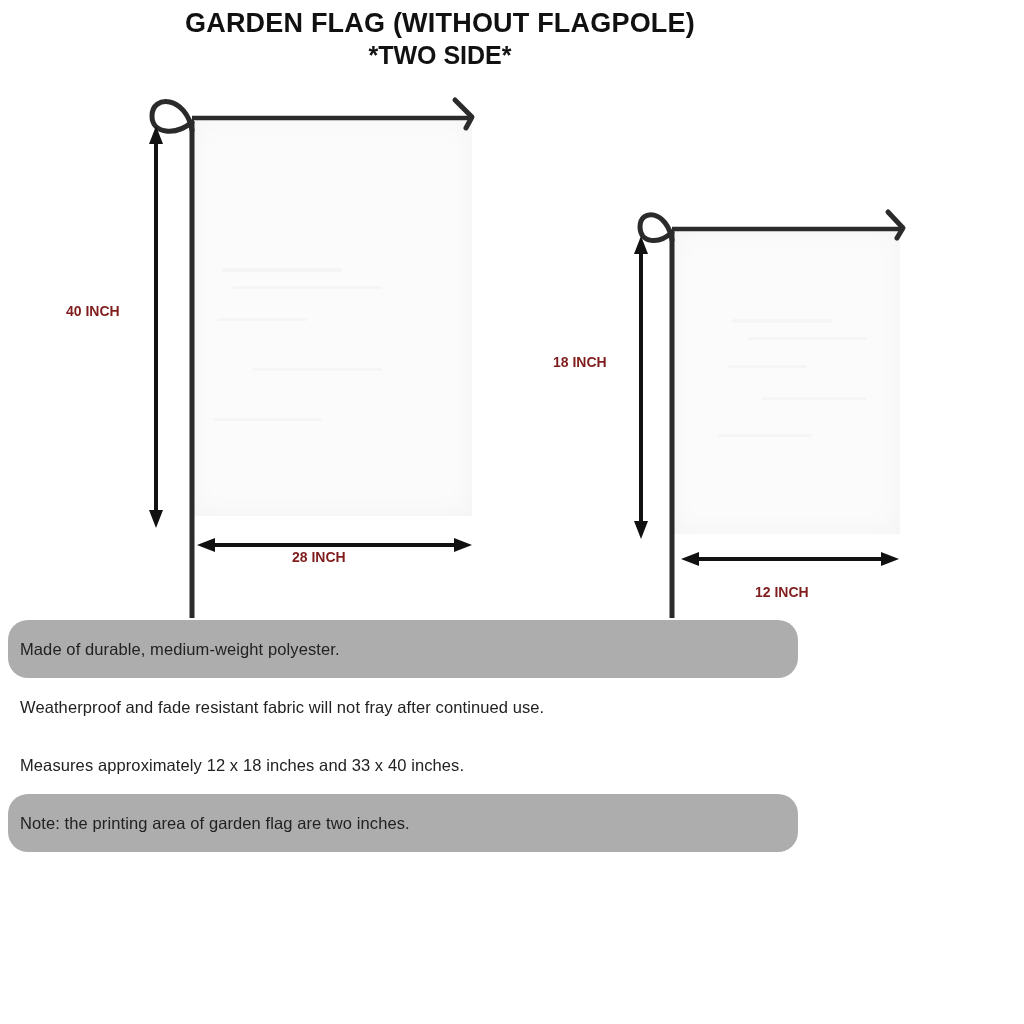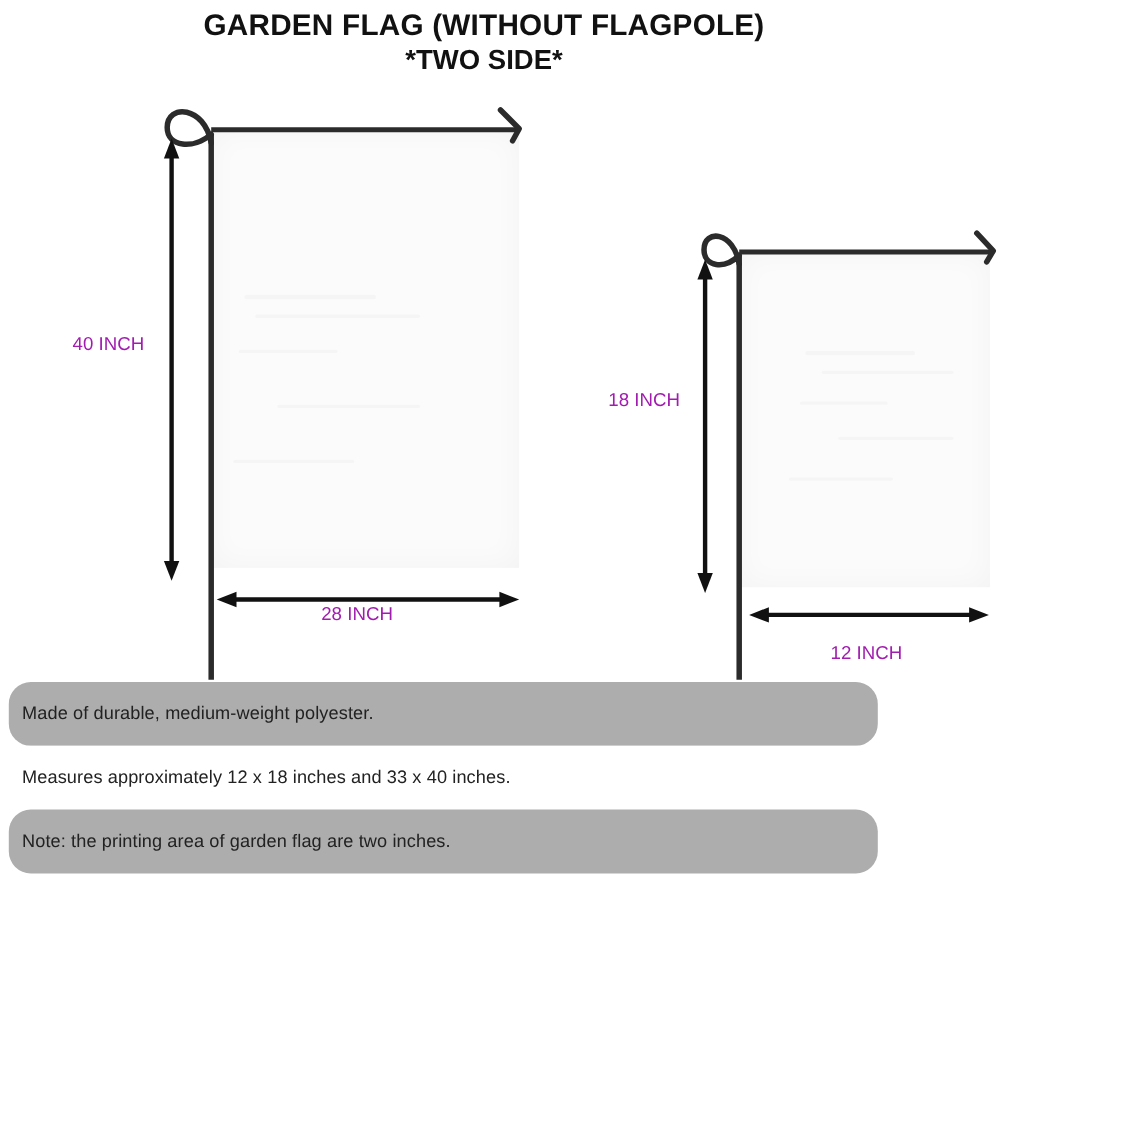--- a/index.html
+++ b/index.html
@@ -75,23 +75,23 @@
     left: 0;
     top: 0;
     width: 1024px;
     height: 1024px;
     pointer-events: none;
   }
 
   
   .dim-label {
     position: absolute;
-    font-size: 17px;
-    font-weight: normal;
-    color: #a21caf;
+    font-size: 14px;
+    font-weight: bold;
+    color: #7f1d1d;
     white-space: nowrap;
   }
   .dim-40 { left: 66px;  top: 303px; }
   .dim-28 { left: 292px; top: 549px; }
   .dim-18 { left: 553px; top: 354px; }
   .dim-12 { left: 755px; top: 584px; }
 
   
   .features {
     position: absolute;
@@ -173,20 +173,23 @@
   <div class="dim-label dim-40">40 INCH</div>
   <div class="dim-label dim-28">28 INCH</div>
   <div class="dim-label dim-18">18 INCH</div>
   <div class="dim-label dim-12">12 INCH</div>
 
   <div class="features">
     <div class="feature-row shaded">
       <span>Made of durable, medium-weight polyester.</span>
     </div>
     <div class="feature-row plain">
+      <span>Weatherproof and fade resistant fabric will not fray after continued use.</span>
+    </div>
+    <div class="feature-row plain">
       <span>Measures approximately 12 x 18 inches and 33 x 40 inches.</span>
     </div>
     <div class="feature-row shaded">
       <span>Note: the printing area of garden flag are two inches.</span>
     </div>
   </div>
 
 </div>
 
 </body></html>

